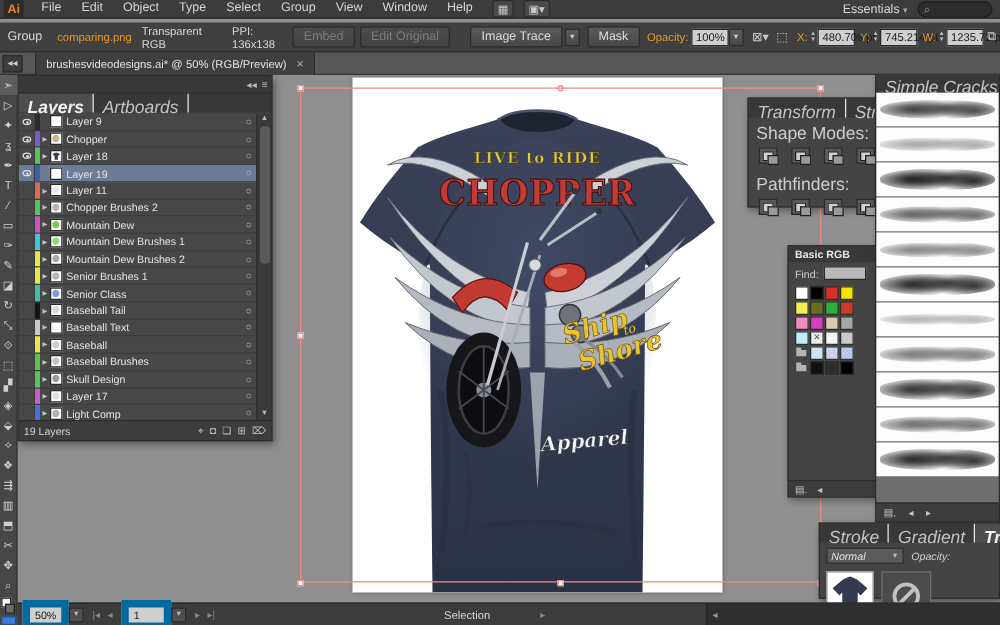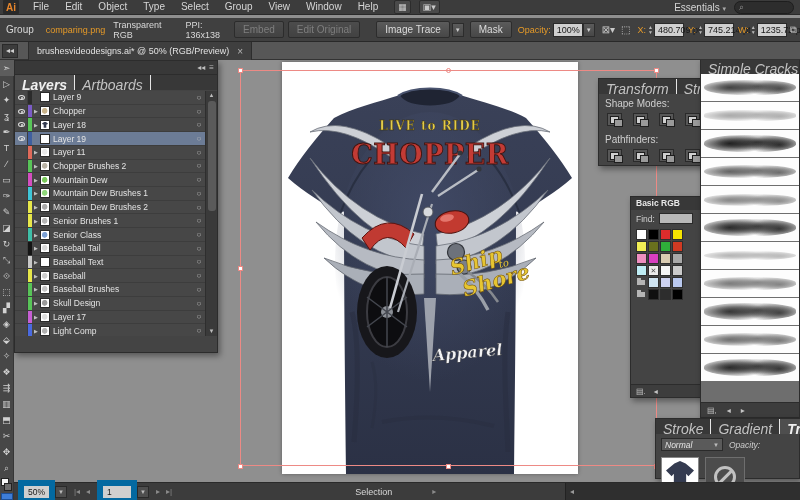--- a/index.html
+++ b/index.html
@@ -64,21 +64,21 @@
     border:1px solid #ed8a85; z-index:4; }
   .handle { position:absolute; width:5px; height:5px; background:#fff; border:1px solid #ed8a85; z-index:5; }
   .handle.circle { border-radius:50%; background:transparent; border-color:#ed8a85; }
 
   
   .panel { position:absolute; background:#444444; border:1px solid #2c2c2c;
     box-shadow:2px 3px 6px rgba(0,0,0,.4); z-index:10; }
   .ptabs { display:flex; background:#383838; height:15px; align-items:stretch; }
   .ptab { color:#c3c3c3; font-size:14px; padding:2px 7px; border-right:1px solid #e5e5e5; white-space:nowrap;font-style:italic; }
   .ptab.active { background:#4e4e4e; color:#f0f0f0; font-weight:bold; }
-  .plabel { color:#cfcfcf; font-size:10px; padding:4px 6px 2px; }
+  .plabel { color:#cfcfcf; font-size:14px; padding:4px 6px 2px; }
 
   
   #layers-panel { left:14px; top:60px; width:204px; height:293px; z-index:9; }
   #lp-titlebar { height:14px; background:#383838; border-bottom:1px solid #2c2c2c; display:flex;
     justify-content:flex-end; align-items:center; gap:4px; padding-right:3px; }
   #lp-titlebar span { color:#bdbdbd; font-size:8px; }
   #lp-rows { position:absolute; left:0; top:30px; bottom:16px; right:12px; overflow:hidden; background:#474747; }
   .lrow { height:13.72px; display:flex; align-items:center; border-bottom:1px solid #3d3d3d;
     position:relative; font-size:8.5px; color:#e3e3e3; }
   .lrow.selected { background:#6c7c96; }
@@ -523,20 +523,30 @@
         </div>
         <span class="l-name">Light Comp</span>
         <span class="l-target">○</span>
       </div>
     </div>
   <div id="lp-scroll">
     <div class="arr">▲</div>
       <div id="lp-thumbtrack"></div>
       <div class="arr down">▼</div>
   </div>
+  <div id="lp-footer">
+    <span>19 Layers</span>
+    <span class="ficons" id="lp-ficons">
+        <span>⌖</span>
+        <span>◘</span>
+        <span>❏</span>
+        <span>⊞</span>
+        <span>⌦</span>
+      </span>
+  </div>
 </div>
 
 <div class="panel" id="pathfinder-panel">
   <div class="ptabs" id="pf-tabs">
       <span class="ptab">Transform</span>
       <span class="ptab">Stroke</span>
       <span class="ptab active">Pathfinder</span>
     </div>
   <div class="plabel">Shape Modes:</div>
   <div class="pf-row" id="pf-shape-modes">

